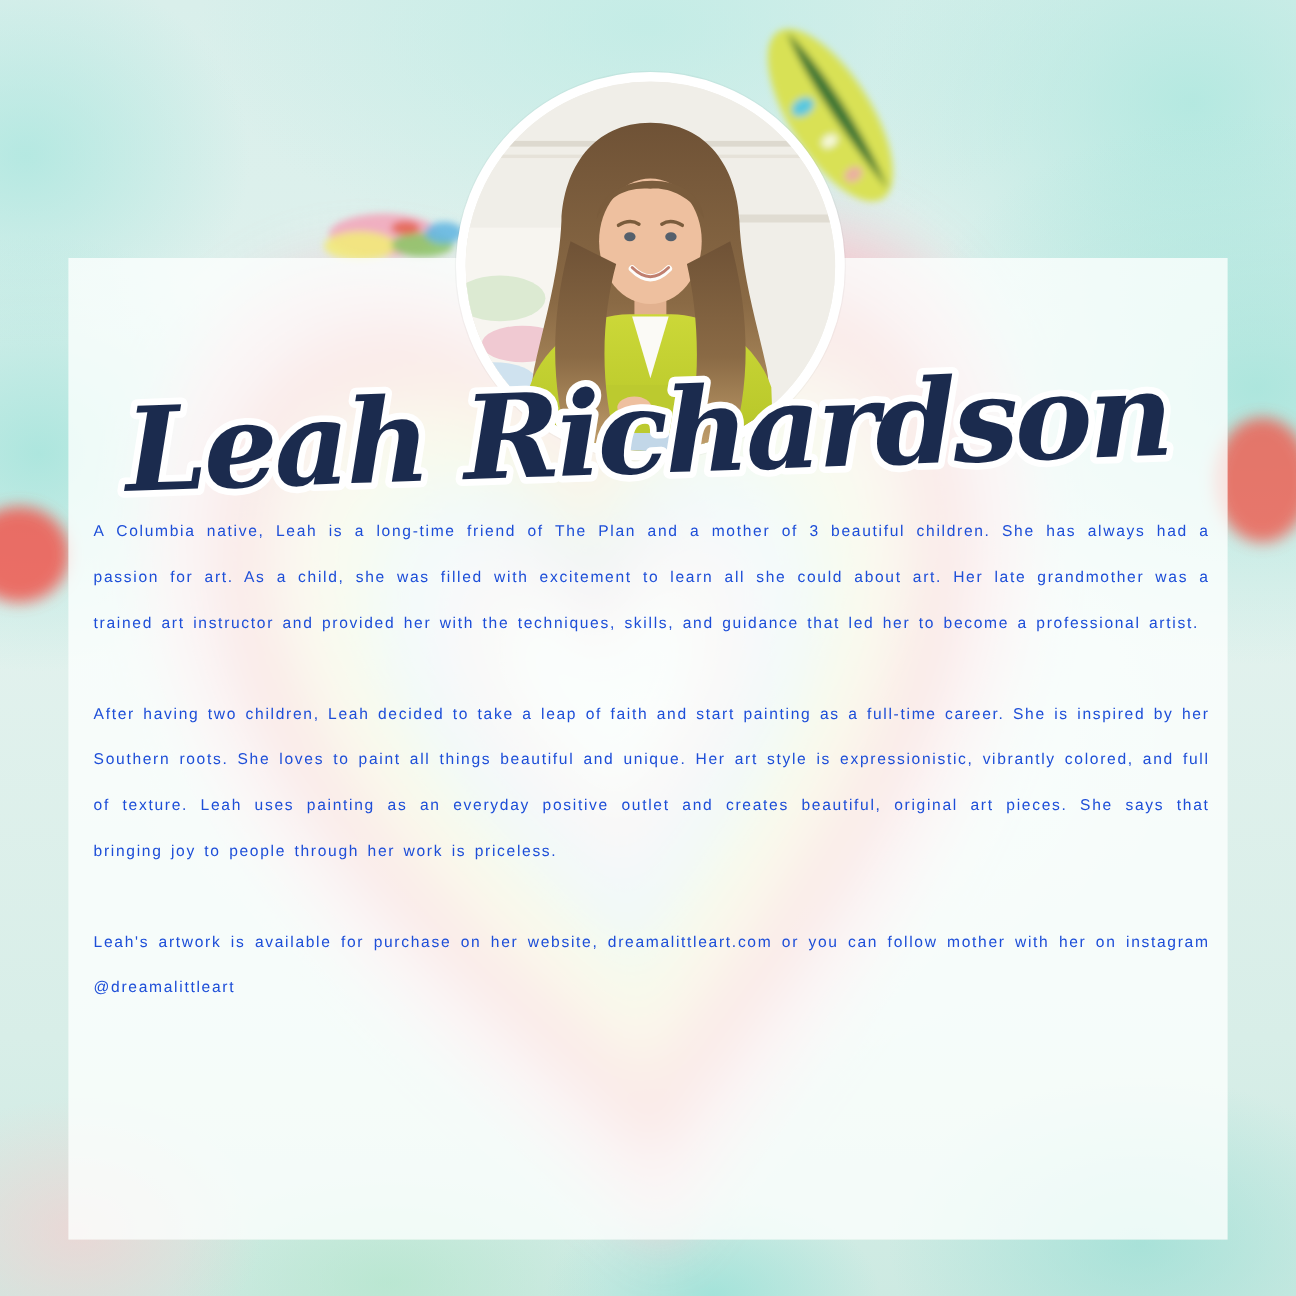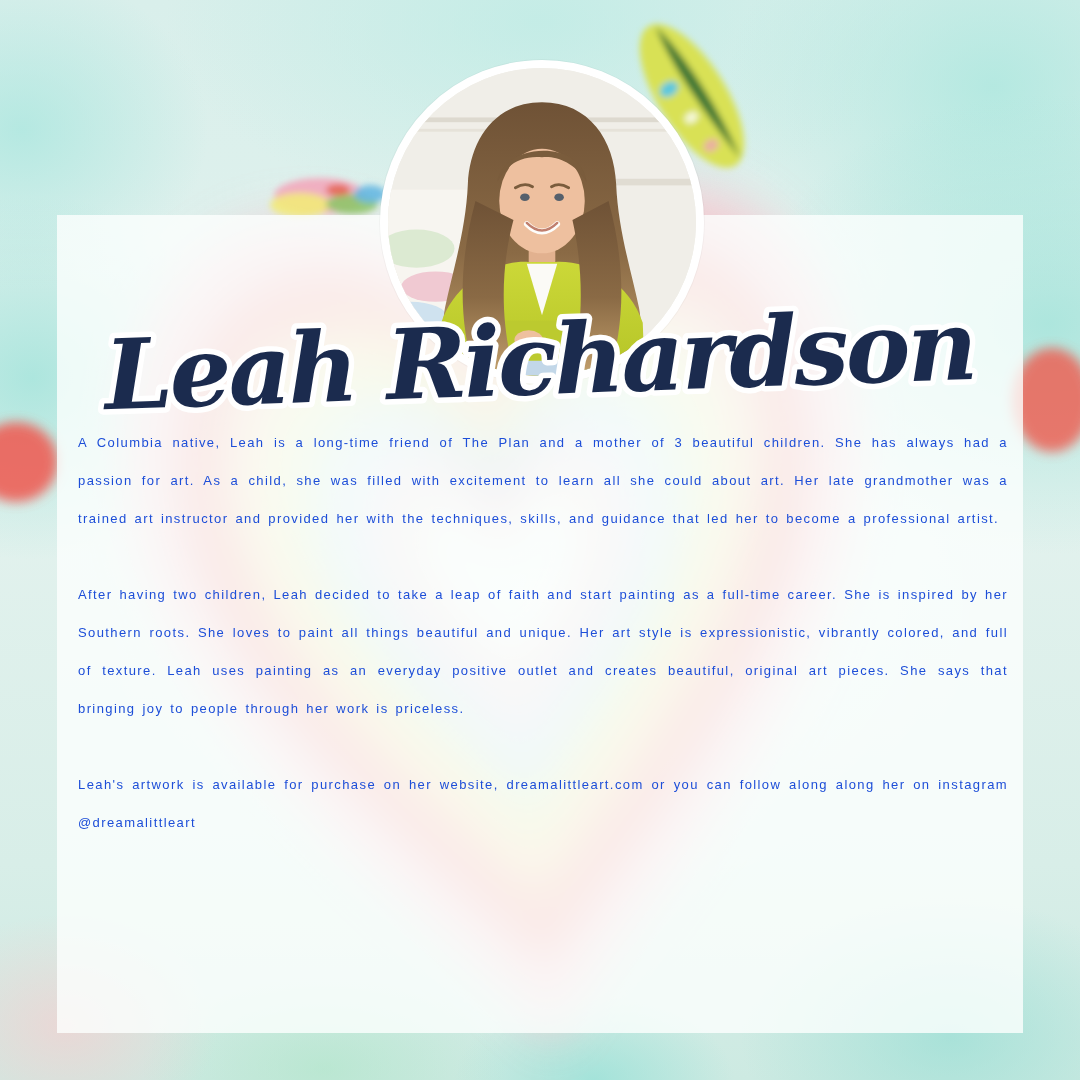--- a/index.html
+++ b/index.html
@@ -168,16 +168,16 @@
 
   <svg class="title-svg" aria-hidden="false">
     <g transform="rotate(-2 540 100)">
       <text x="540" y="122" text-anchor="middle">Leah Richardson</text>
     </g>
   </svg>
 
   <div class="bio">
     <p>A Columbia native, Leah is a long-time friend of The Plan and a mother of 3 beautiful children. She has always had a passion for art. As a child, she was filled with excitement to learn all she could about art. Her late grandmother was a trained art instructor and provided her with the techniques, skills, and guidance that led her to become a professional artist.</p>
     <p>After having two children, Leah decided to take a leap of faith and start painting as a full-time career. She is inspired by her Southern roots. She loves to paint all things beautiful and unique. Her art style is expressionistic, vibrantly colored, and full of texture. Leah uses painting as an everyday positive outlet and creates beautiful, original art pieces. She says that bringing joy to people through her work is priceless.</p>
-    <p>Leah's artwork is available for purchase on her website, dreamalittleart.com or you can follow along along her on instagram @dreamalittleart</p>
+    <p>Leah's artwork is available for purchase on her website, dreamalittleart.com or you can follow mother with her on instagram @dreamalittleart</p>
   </div>
 
 </div>
 
 </body></html>

